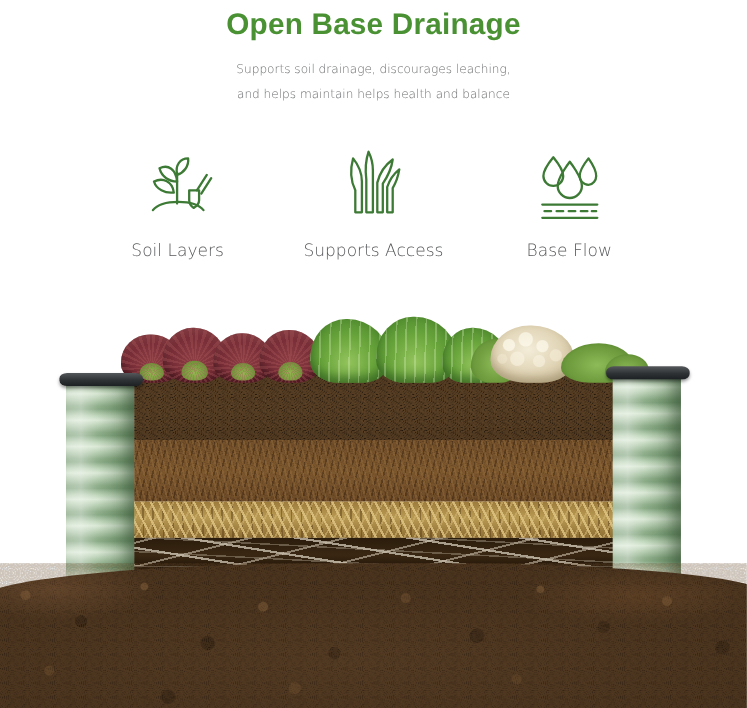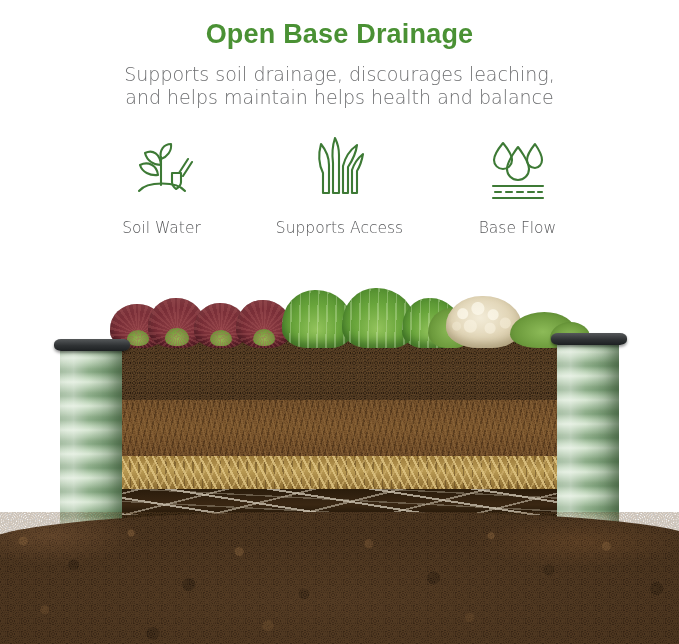--- a/index.html
+++ b/index.html
@@ -5,27 +5,27 @@
   * { box-sizing: border-box; margin: 0; padding: 0; }
   html, body {
     width: 679px; height: 644px;
     background: #ffffff;
     font-family: "Liberation Sans", sans-serif;
     overflow: hidden;
   }
   #page { position: relative; width: 679px; height: 644px; background:#fff; }
 
   
-  .header { position:absolute; top:16px; left:0; width:679px; text-align:center; }
+  .header { position:absolute; top:4px; left:0; width:679px; text-align:center; }
   .title {
     font-size: 27px; font-weight: 700; color:#4a9134;
     letter-spacing: .2px; line-height: 32px; padding-top: 2px;
   }
   .subtitle {
-    font-size: 19px; font-weight: 300; color:#6d6e70;
+    font-size: 11px; font-weight: 300; color:#6d6e70;
     line-height: 23px; padding-top: 13px;
     font-family: "DejaVu Sans", sans-serif;
   }
 
   
   .features {
     position:absolute; top:133px; left:0; width:679px;
     display:flex; justify-content:center; align-items:flex-start;
   }
   .feature { width:178px; text-align:center; }
@@ -253,21 +253,21 @@
           <path d="M36 50 V22"></path>
           <path d="M36 30 C29 30 22 26 20 18 C28 14 35 19 36 30 Z"></path>
           <path d="M36 24 C42 22 47 16 46 9 C39 9 34 15 36 24 Z"></path>
           <path d="M33 40 C25 41 17 37 15 30 C23 26 32 30 33 40 Z"></path>
           <path d="M47 47 L47 38 L56 38 L56 47 C56 51 51 54 51 54 C51 54 47 51 47 47 Z"></path>
           <path d="M54 38 L63 24"></path>
           <path d="M58 41 L67 27"></path>
           <path d="M14 56 C22 46 52 46 60 56"></path>
         </svg>
       </div>
-      <div class="flabel">Soil Water</div>
+      <div class="flabel">Soil Layers</div>
     </div>
 
     <div class="feature">
       <div class="glyph">
         <svg width="74" height="66" viewBox="0 0 74 66" fill="none" stroke="#3d7a35" stroke-width="2.1" stroke-linecap="round" stroke-linejoin="round">
           <path d="M26 58 L26 30 C26 22 22 14 18 9 C15 20 16 30 20 38 L20 58 Z"></path>
           <path d="M36 58 L36 20 C36 13 34 7 32 3 C29 12 29 20 30 28 L30 58 Z"></path>
           <path d="M45 58 L45 32 C49 26 53 18 54 10 C47 15 42 23 40 31 L40 58 Z"></path>
           <path d="M54 58 L54 36 C57 31 59 25 60 19 C55 23 51 29 49 35 L49 58 Z"></path>
         </svg>

